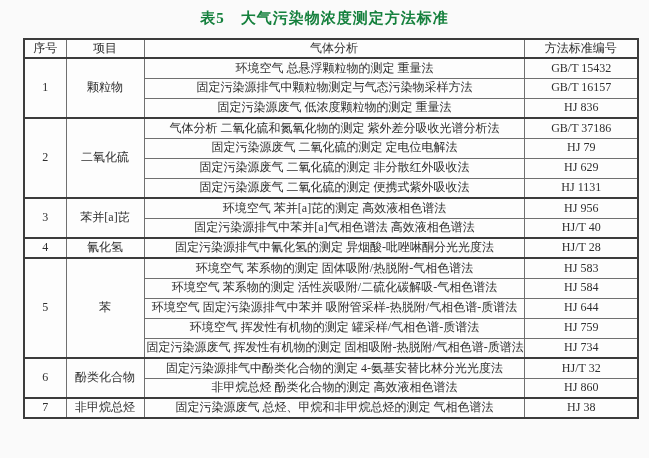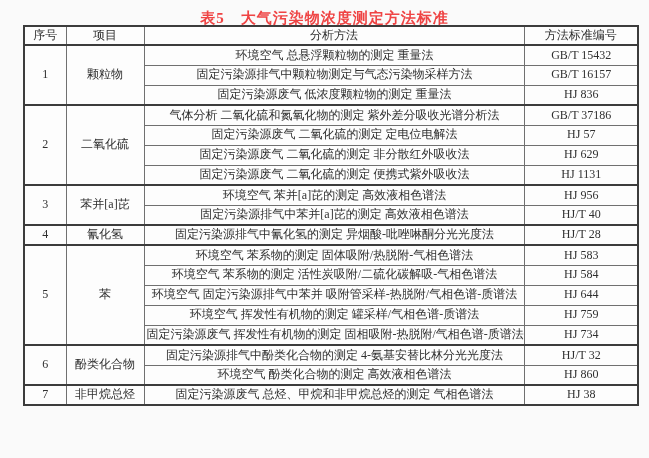--- a/index.html
+++ b/index.html
@@ -13,24 +13,24 @@
   html,body{width:649px;height:458px;}
   body{
     background:var(--page-bg);
     font-family:"Liberation Serif","DejaVu Serif",serif;
     color:var(--ink);
   }
   .page{position:relative;width:649px;height:458px;overflow:hidden;}
   .doc-title{
     position:absolute;top:9px;left:0;width:649px;
     text-align:center;font-weight:bold;font-size:15px;
-    letter-spacing:1px;color:#ef4444;
+    letter-spacing:1px;color:#15803d;
   }
   table.std-table{
-    position:absolute;left:23px;top:25px;
+    position:absolute;left:23px;top:38px;
     width:614px;
     border-collapse:collapse;
     table-layout:fixed;
     background:var(--cell-bg);
     border:2px solid var(--border-dark);
   }
   .std-table th,.std-table td{
     border:1px solid var(--border-light);
     font-size:12px;
     line-height:1.1;
@@ -61,21 +61,21 @@
     <colgroup>
       <col style="width:42px">
       <col style="width:78px">
       <col style="width:380px">
       <col style="width:114px">
     </colgroup>
     <thead>
       <tr>
         <th>序号</th>
         <th>项目</th>
-        <th>分析方法</th>
+        <th>气体分析</th>
         <th>方法标准编号</th>
       </tr>
     </thead>
     <tbody id="table-body">
         <tr>
           <td class="c-no" rowspan="3">1</td>
           <td class="c-item" rowspan="3">颗粒物</td>
           <td class="c-method">环境空气 总悬浮颗粒物的测定 重量法</td>
           <td class="c-std">GB/T 15432</td>
         </tr>
@@ -88,38 +88,38 @@
           <td class="c-std">HJ 836</td>
         </tr>
         <tr class="group-start">
           <td class="c-no" rowspan="4">2</td>
           <td class="c-item" rowspan="4">二氧化硫</td>
           <td class="c-method">气体分析 二氧化硫和氮氧化物的测定 紫外差分吸收光谱分析法</td>
           <td class="c-std">GB/T 37186</td>
         </tr>
         <tr>
           <td class="c-method">固定污染源废气 二氧化硫的测定 定电位电解法</td>
-          <td class="c-std">HJ 57</td>
+          <td class="c-std">HJ 79</td>
         </tr>
         <tr>
           <td class="c-method">固定污染源废气 二氧化硫的测定 非分散红外吸收法</td>
           <td class="c-std">HJ 629</td>
         </tr>
         <tr>
           <td class="c-method">固定污染源废气 二氧化硫的测定 便携式紫外吸收法</td>
           <td class="c-std">HJ 1131</td>
         </tr>
         <tr class="group-start">
           <td class="c-no" rowspan="2">3</td>
           <td class="c-item" rowspan="2">苯并[a]芘</td>
           <td class="c-method">环境空气 苯并[a]芘的测定 高效液相色谱法</td>
           <td class="c-std">HJ 956</td>
         </tr>
         <tr>
-          <td class="c-method">固定污染源排气中苯并[a]芘的测定 高效液相色谱法</td>
+          <td class="c-method">固定污染源排气中苯并[a]气相色谱法 高效液相色谱法</td>
           <td class="c-std">HJ/T 40</td>
         </tr>
         <tr class="group-start">
           <td class="c-no" rowspan="1">4</td>
           <td class="c-item" rowspan="1">氰化氢</td>
           <td class="c-method">固定污染源排气中氰化氢的测定 异烟酸-吡唑啉酮分光光度法</td>
           <td class="c-std">HJ/T 28</td>
         </tr>
         <tr class="group-start">
           <td class="c-no" rowspan="5">5</td>
@@ -143,21 +143,21 @@
           <td class="c-method">固定污染源废气 挥发性有机物的测定 固相吸附-热脱附/气相色谱-质谱法</td>
           <td class="c-std">HJ 734</td>
         </tr>
         <tr class="group-start">
           <td class="c-no" rowspan="2">6</td>
           <td class="c-item" rowspan="2">酚类化合物</td>
           <td class="c-method">固定污染源排气中酚类化合物的测定 4-氨基安替比林分光光度法</td>
           <td class="c-std">HJ/T 32</td>
         </tr>
         <tr>
-          <td class="c-method">环境空气 酚类化合物的测定 高效液相色谱法</td>
+          <td class="c-method">非甲烷总烃 酚类化合物的测定 高效液相色谱法</td>
           <td class="c-std">HJ 860</td>
         </tr>
         <tr class="group-start">
           <td class="c-no" rowspan="1">7</td>
           <td class="c-item" rowspan="1">非甲烷总烃</td>
           <td class="c-method">固定污染源废气 总烃、甲烷和非甲烷总烃的测定 气相色谱法</td>
           <td class="c-std">HJ 38</td>
         </tr>
       </tbody>
   </table>

